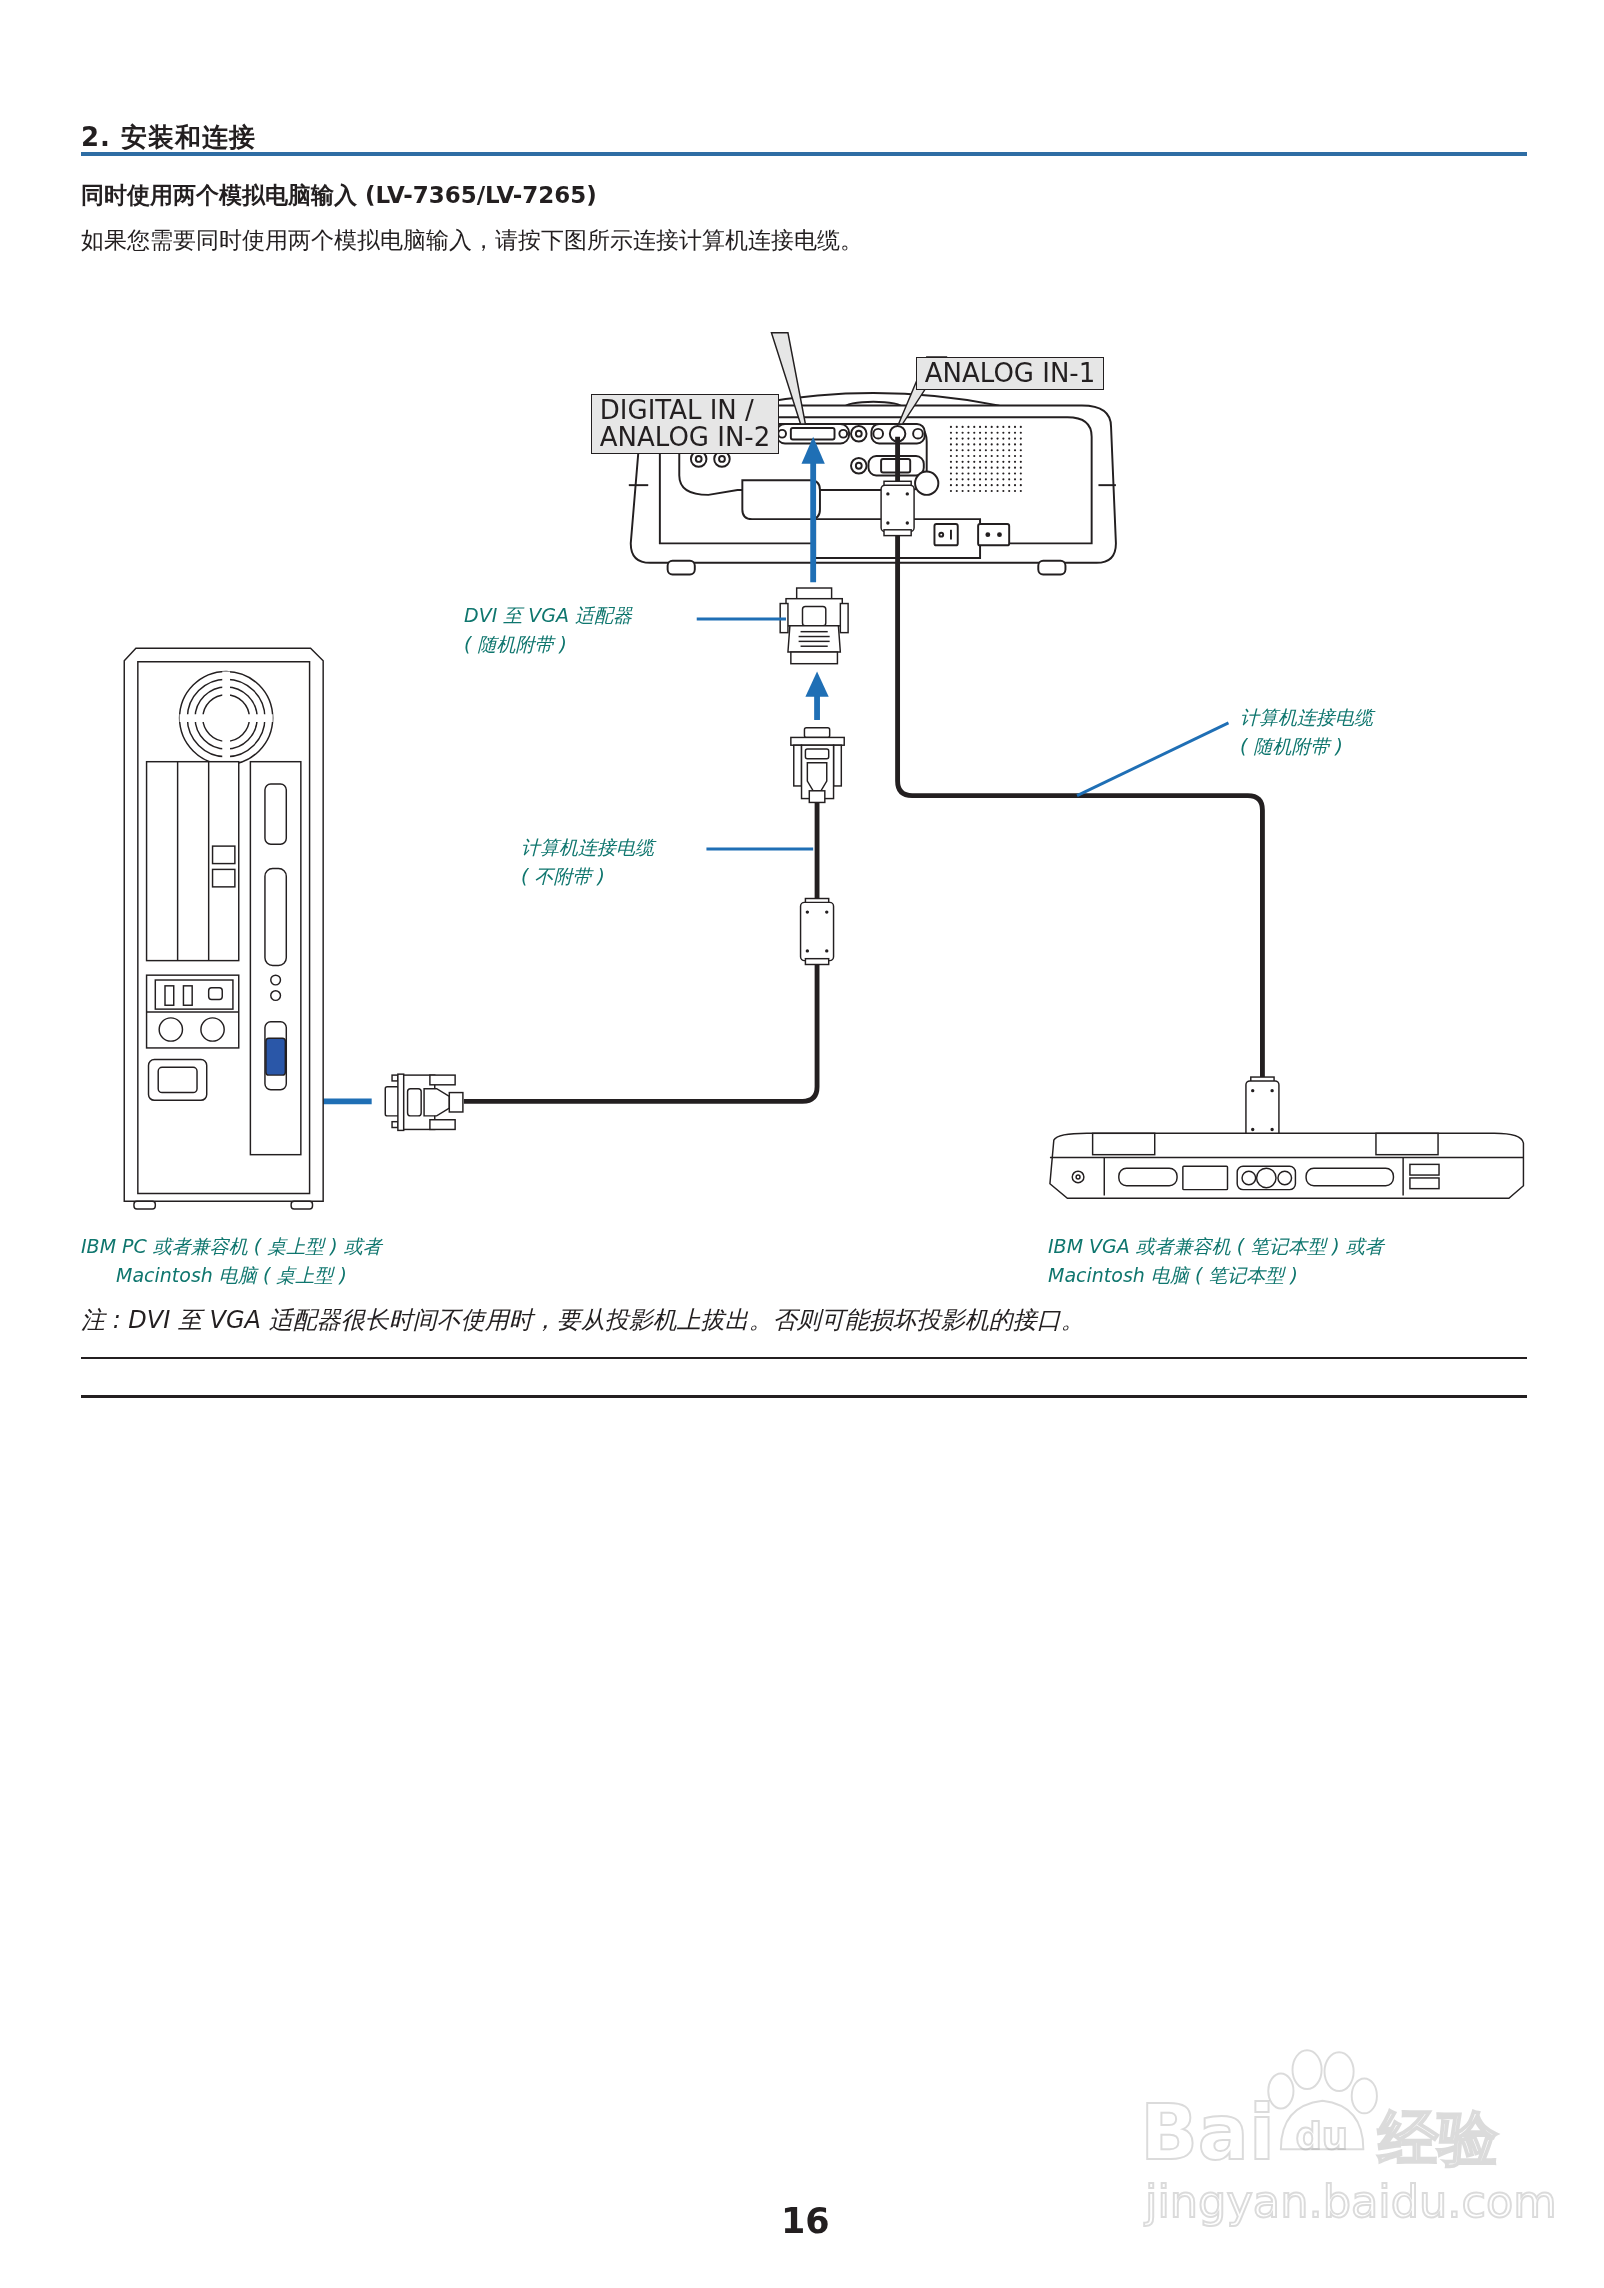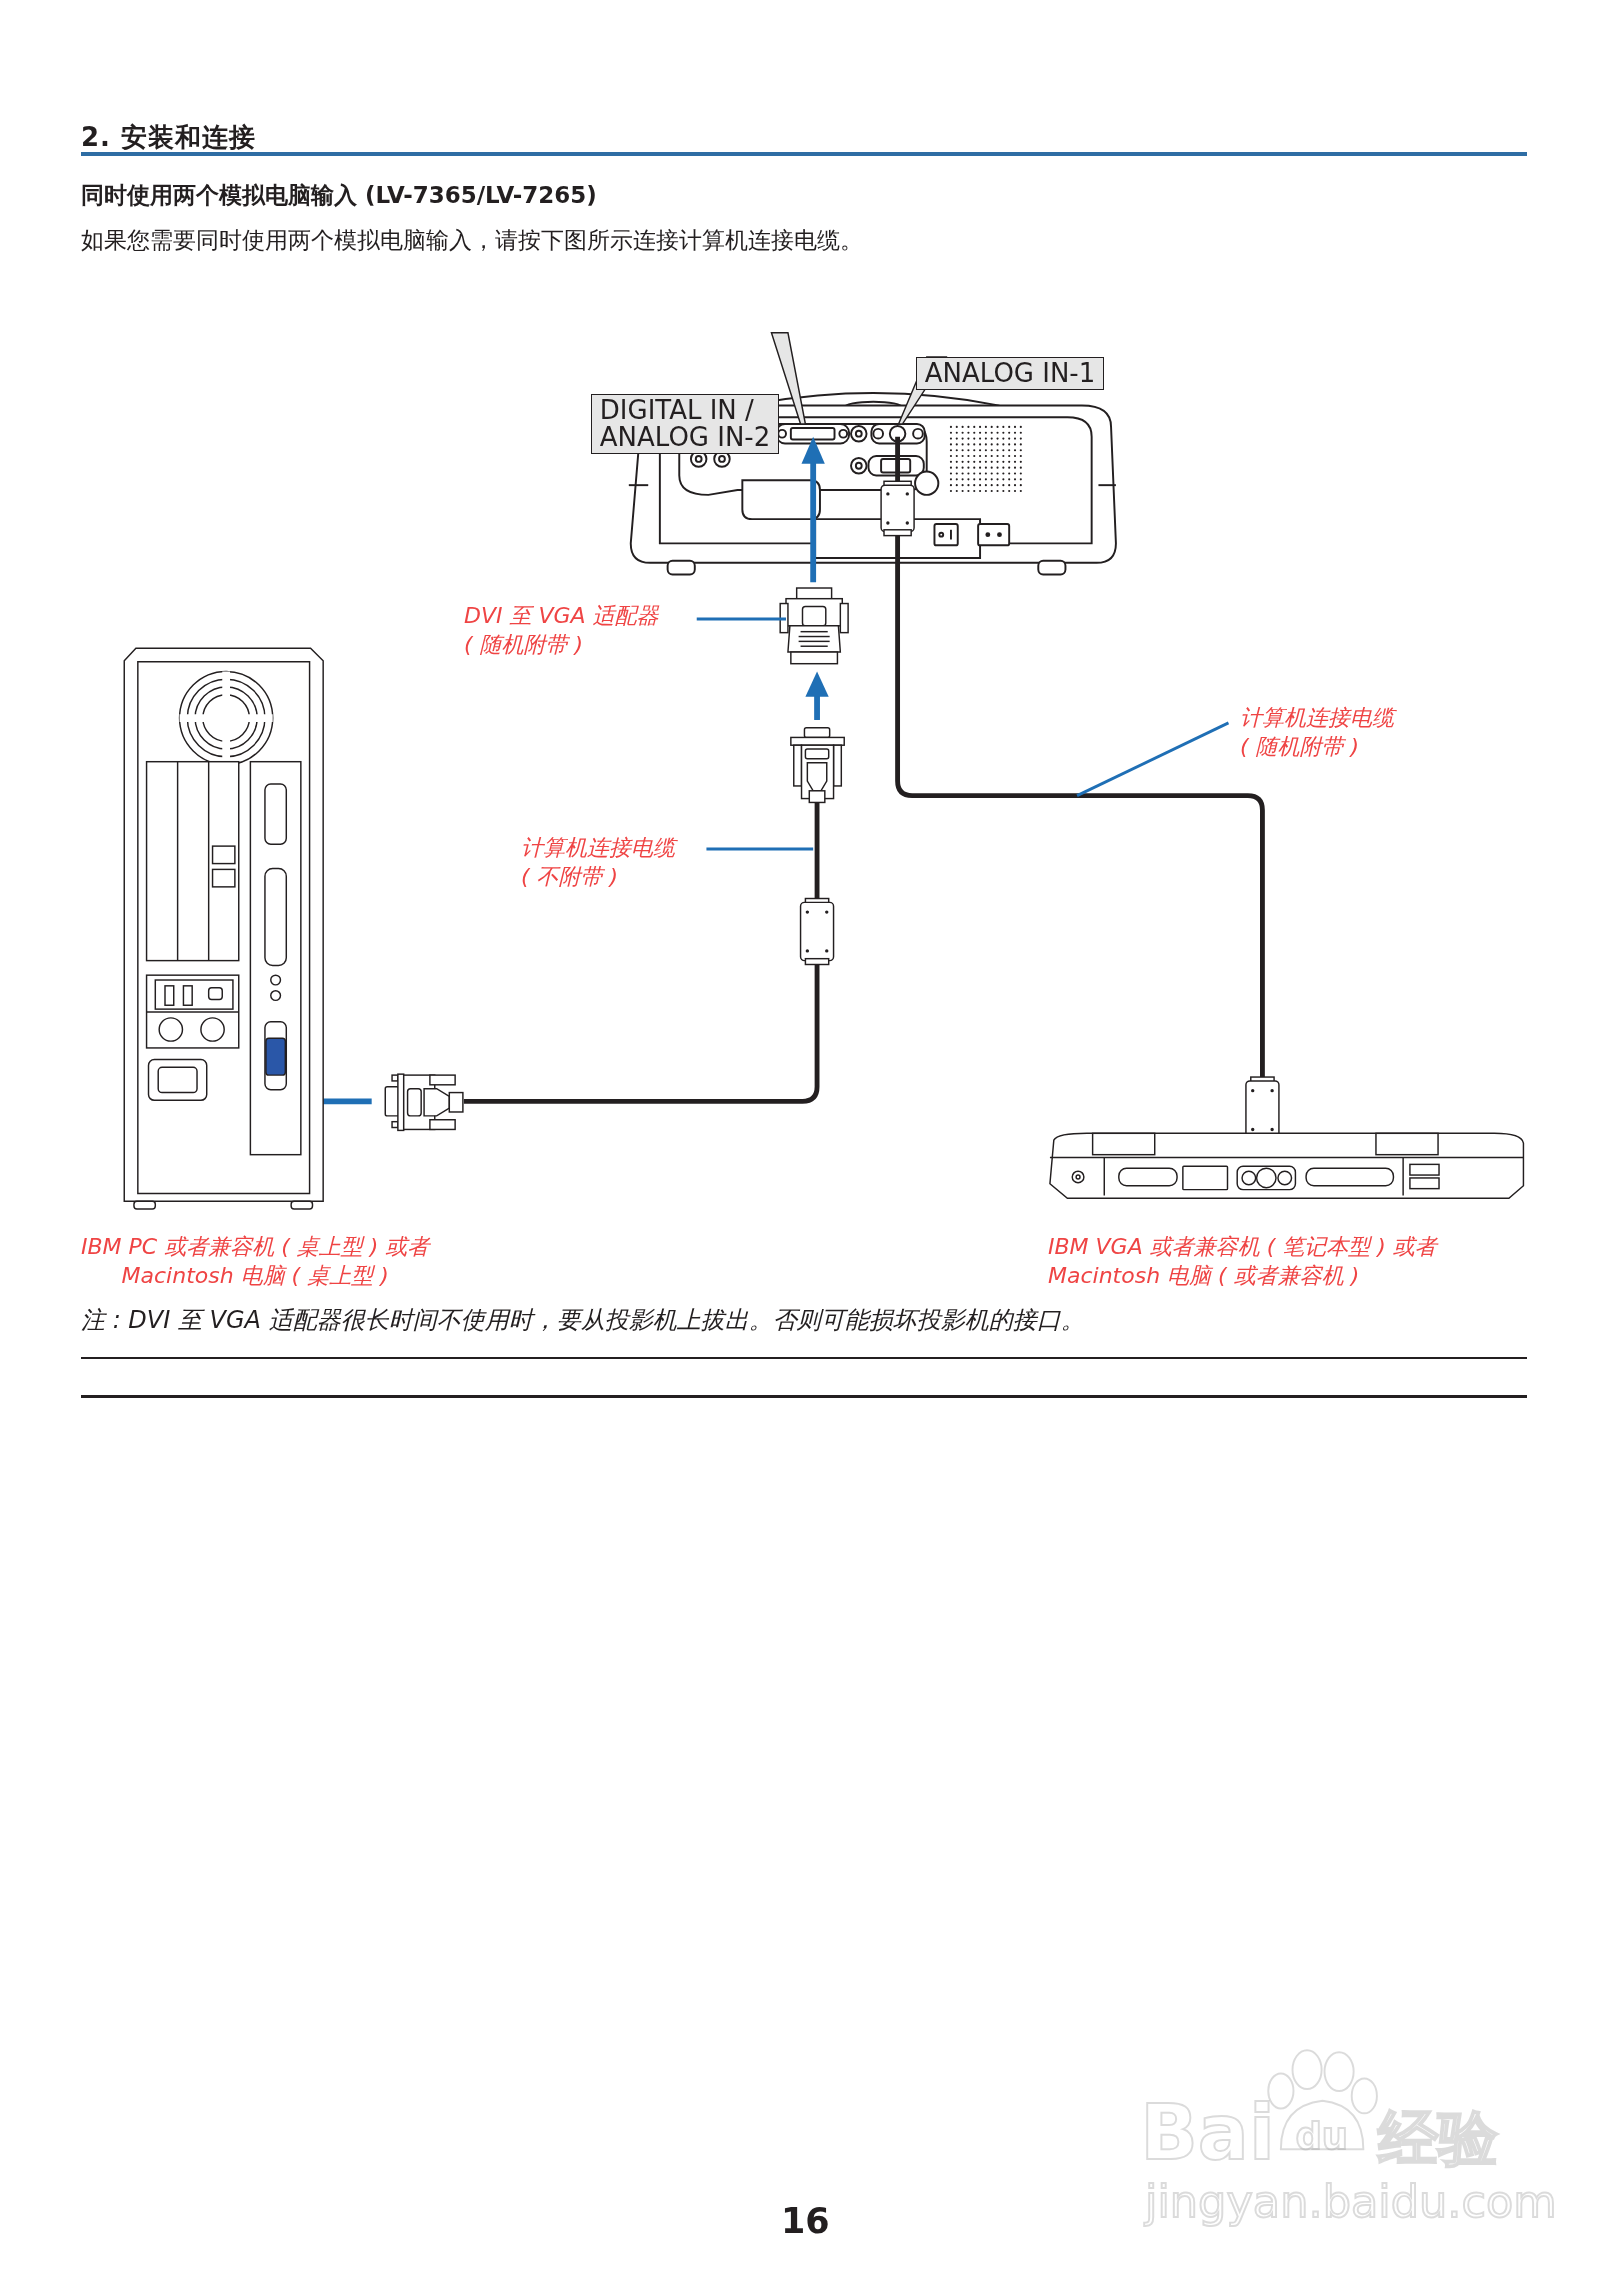--- a/index.html
+++ b/index.html
@@ -3,21 +3,21 @@
 <meta charset="utf-8">
 <style>
   html, body { margin:0; padding:0; background:#ffffff; }
   body { width:1605px; height:2288px; position:relative; overflow:hidden;
          font-family:"DejaVu Sans","Liberation Sans",sans-serif; color:#231f20; }
   .abs { position:absolute; }
   .section-title { left:81px; top:120px; font-size:26px; font-weight:bold; letter-spacing:1px; }
   .section-rule { left:81px; top:152px; width:1446px; height:3.9px; background:#2e6da4; }
   .subtitle { left:81px; top:180px; font-size:23px; font-weight:bold; }
   .body-text { left:81px; top:225px; font-size:23px;text-align:right; }
-  .italic-label { font-style:italic; font-size:22px; line-height:29px; color:#ef4444; white-space:nowrap; }
+  .italic-label { font-style:italic; font-size:19px; line-height:29px; color:#0f766e; white-space:nowrap; }
   .callout { background:#e6e6e6; border:1.5px solid #231f20; font-size:26px; line-height:27px;
              padding:1.9px 7.8px; white-space:nowrap; }
   .note { left:81px; top:1304px; width:1446px; font-size:24px; font-style:italic; }
   .rule-thin { left:81px; width:1446px; height:1.5px; background:#231f20; }
   .rule-thick { left:81px; width:1446px; height:2.9px; background:#231f20; }
   .page-num { left:781px; top:2201px; font-size:35px; font-weight:bold; }
   svg { position:absolute; left:0; top:0; }
   .wm-text { font-family:"DejaVu Sans","Liberation Sans",sans-serif; }
 </style>
 </head>
@@ -441,21 +441,21 @@
   <div>计算机连接电缆</div>
   <div>( 随机附带 )</div>
 </div>
 
 <div class="abs italic-label" style="left:81px; top:1232px;text-align:center;">
   <div>IBM PC 或者兼容机 ( 桌上型 ) 或者</div>
   <div>Macintosh 电脑 ( 桌上型 )</div>
 </div>
 <div class="abs italic-label" style="left:1048px; top:1232px;">
   <div>IBM VGA 或者兼容机 ( 笔记本型 ) 或者</div>
-  <div>Macintosh 电脑 ( 或者兼容机 )</div>
+  <div>Macintosh 电脑 ( 笔记本型 )</div>
 </div>
 
 <div class="abs rule-thin" style="top:1357px;"></div>
 <div class="abs note">注 : DVI 至 VGA 适配器很长时间不使用时，要从投影机上拔出。否则可能损坏投影机的接口。</div>
 <div class="abs rule-thick" style="top:1395px;"></div>
 
 <svg width="1605" height="2288" viewBox="0 0 1654 2358" style="pointer-events:none;">
   <g opacity="0.35" fill="none" stroke="#9a9a9a" stroke-width="2">
     <ellipse cx="1347" cy="2133" rx="15" ry="20"></ellipse>
     <ellipse cx="1380" cy="2135" rx="15" ry="20"></ellipse>

